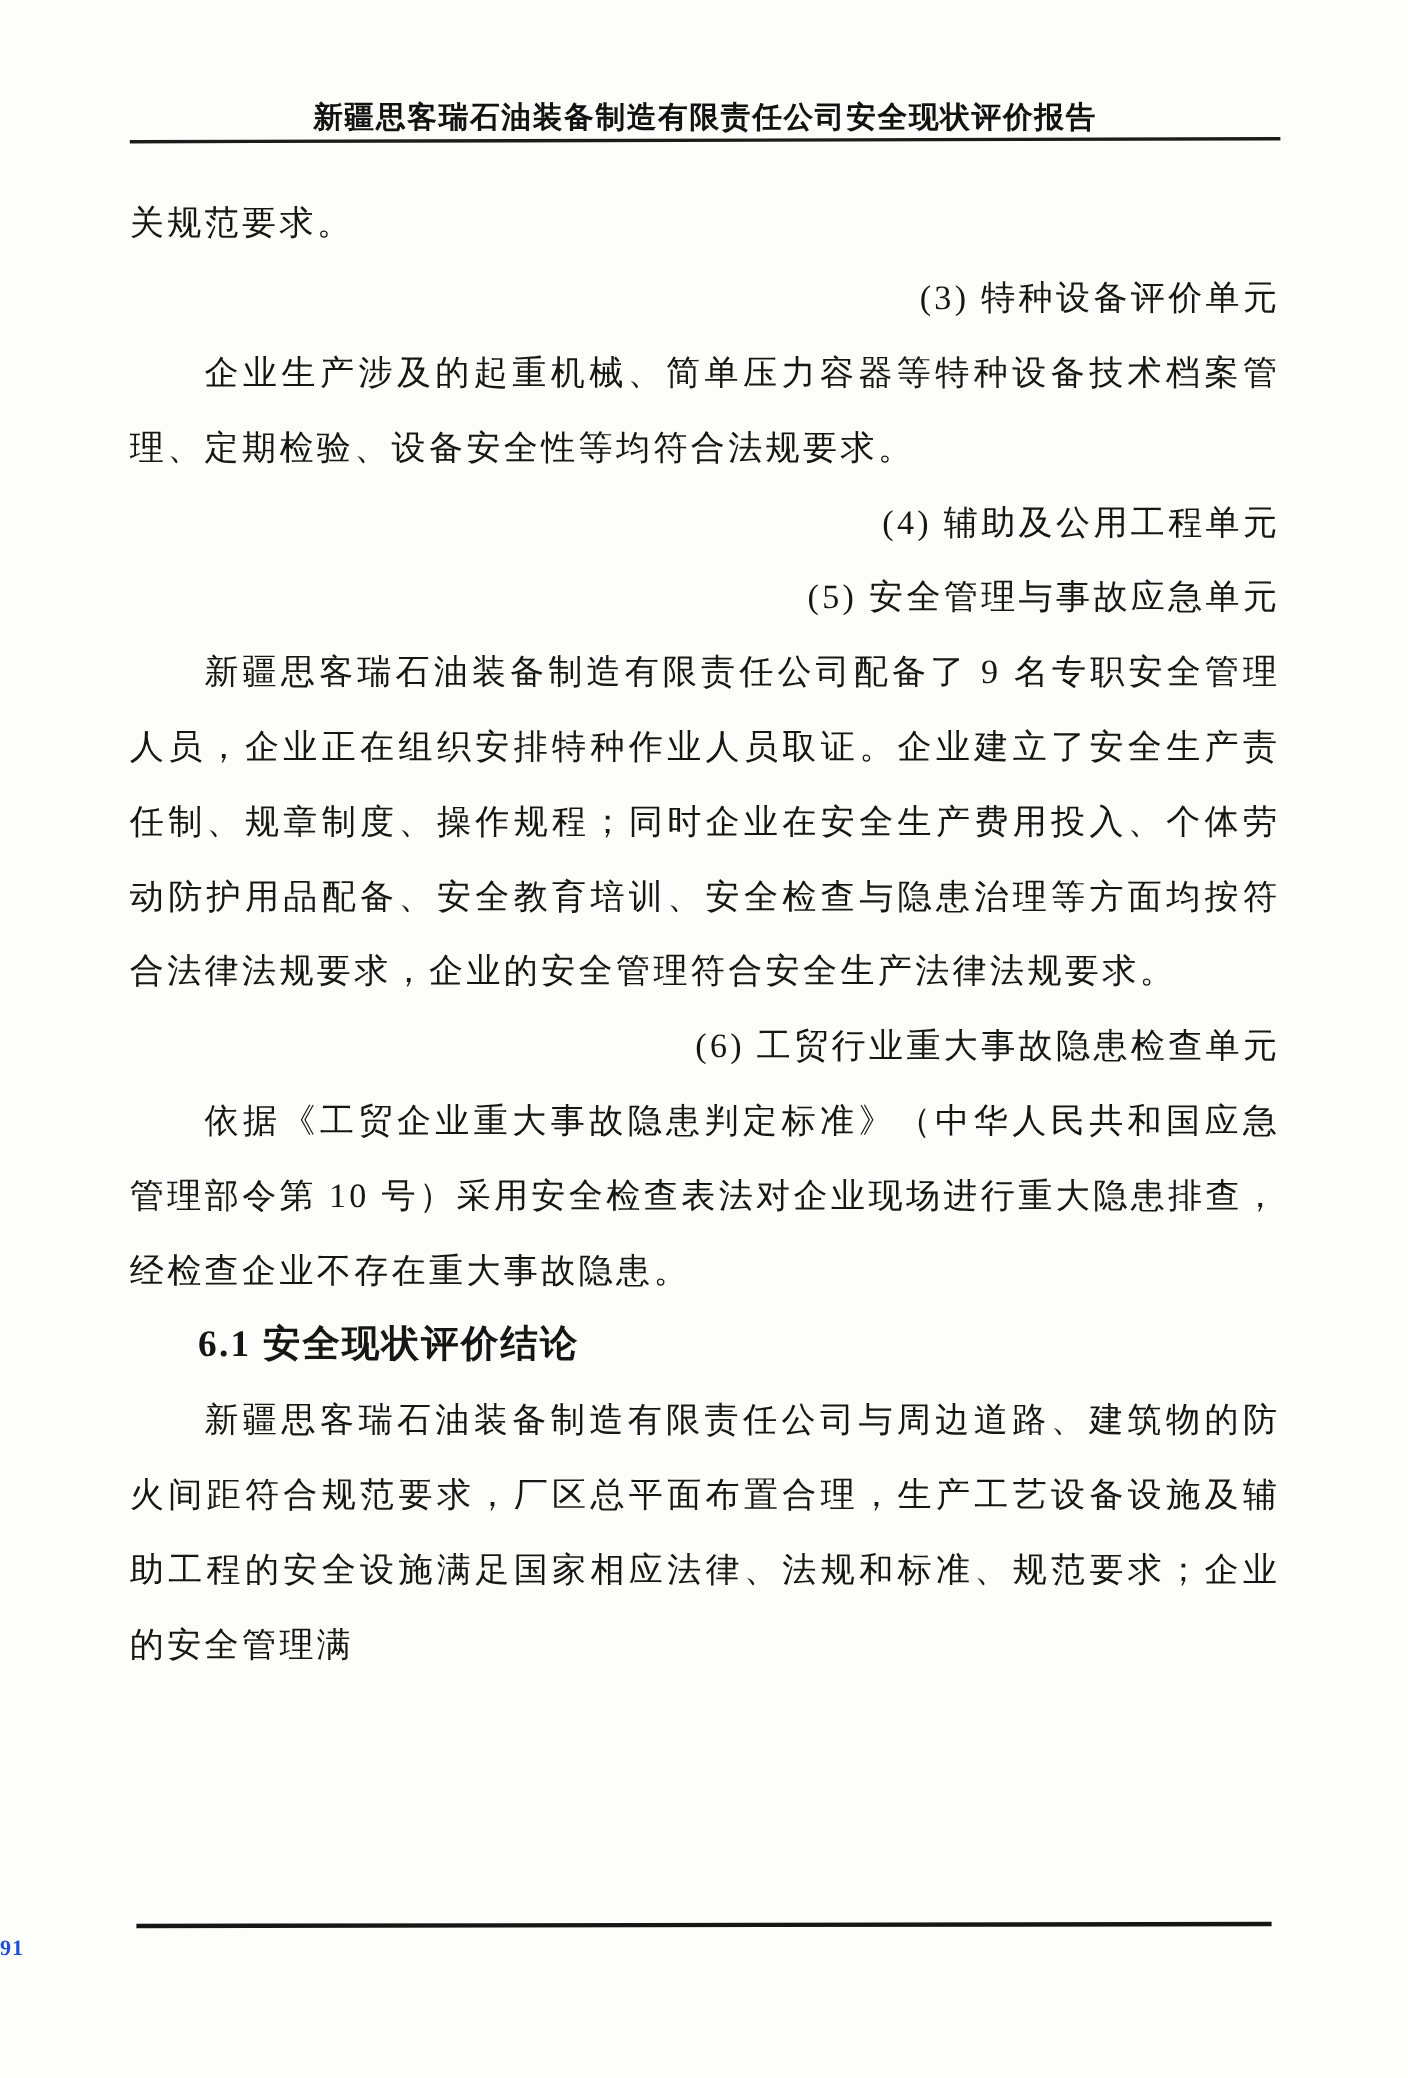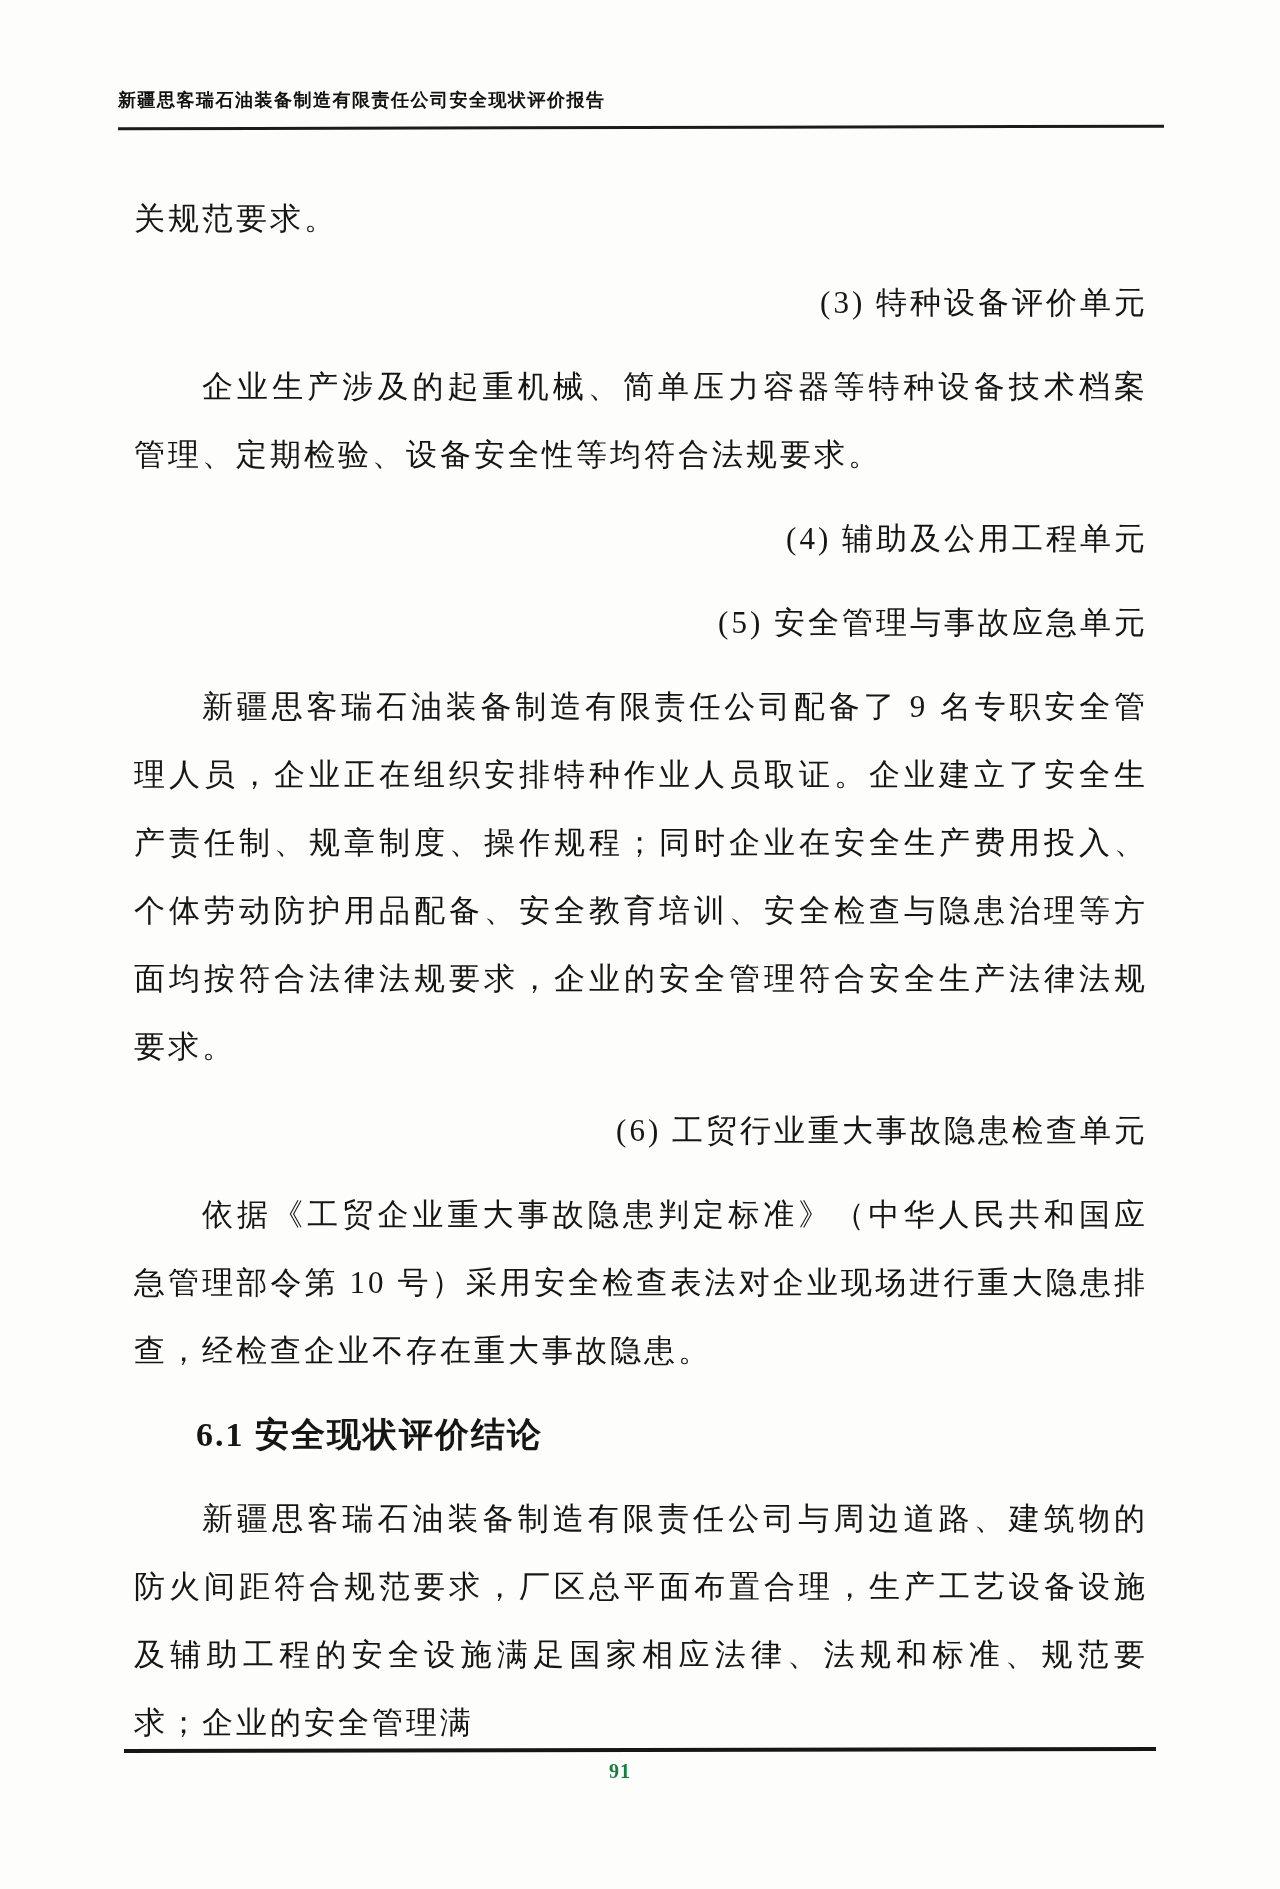--- a/index.html
+++ b/index.html
@@ -15,21 +15,22 @@
     background: #fdfdfc;
     color: #161616;
     font-family: "Liberation Serif", "DejaVu Serif", serif;
     overflow: hidden;
   }
   .doc-header-title {
     position: absolute;
     top: 88px;
     left: 118px;
     width: 1046px;
-    font-size: 18px;
+    text-align: center;
+    font-size: 27px;
     font-weight: bold;
     letter-spacing: 1.5px;
     color: #121212;
     white-space: nowrap;
     font-family: Liberation Mono, monospace;
   }
   .doc-header-rule {
     position: absolute;
     top: 126px;
     left: 118px;
@@ -41,21 +42,21 @@
   .doc-body {
     position: absolute;
     top: 169px;
     left: 118px;
     width: 1046px;
     font-size: 31px;
     line-height: 68px;
     letter-spacing: 3px;
   }
   .doc-body p {
-    margin: 16px;
+    margin: 0;
     padding: 0;
   }
   .blk-continuation {
     text-indent: 0;
     text-align: justify;
     text-justify: inter-ideograph;
   }
   .blk-subheading {
     text-indent: 66px;
     text-align: right;
@@ -79,25 +80,24 @@
     width: 1032px;
     height: 4px;
     background: #161616;
     transform: rotate(-0.1deg);
   }
   .doc-page-number {
     position: absolute;
     top: 1760px;
     left: 0;
     width: 1240px;
-    text-align: center;
     font-size: 20px;
     font-weight: bold;
     letter-spacing: 1px;
-    color: #15803d;
+    color: #1d4ed8;
   }
 </style>
 </head>
 <body>
 
 <div class="page">
 
   <div class="doc-header-title">新疆思客瑞石油装备制造有限责任公司安全现状评价报告</div>
 
   <div class="doc-header-rule"></div>

